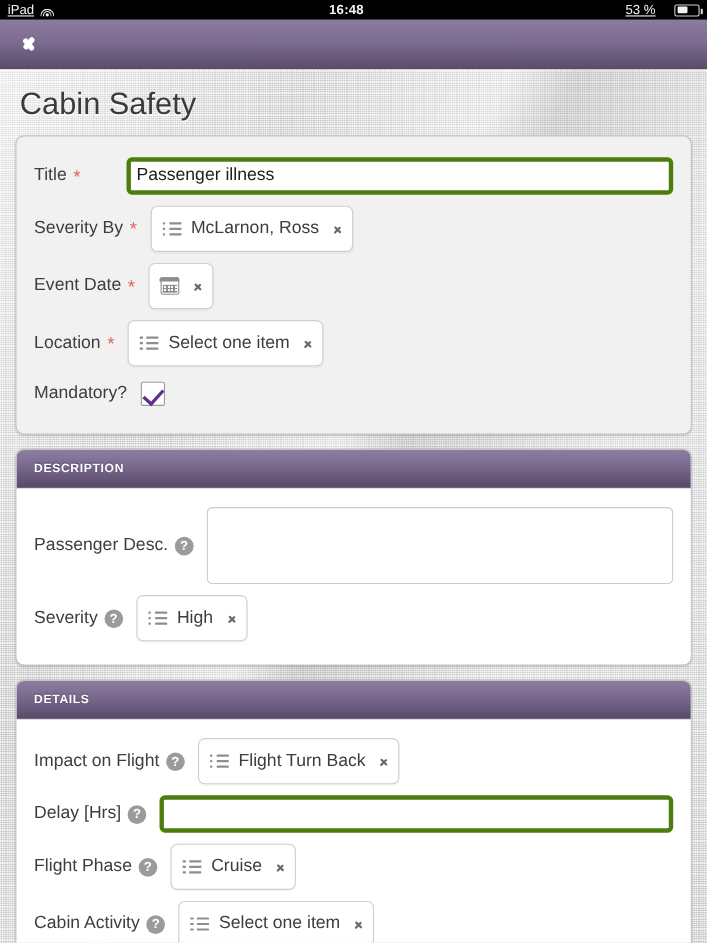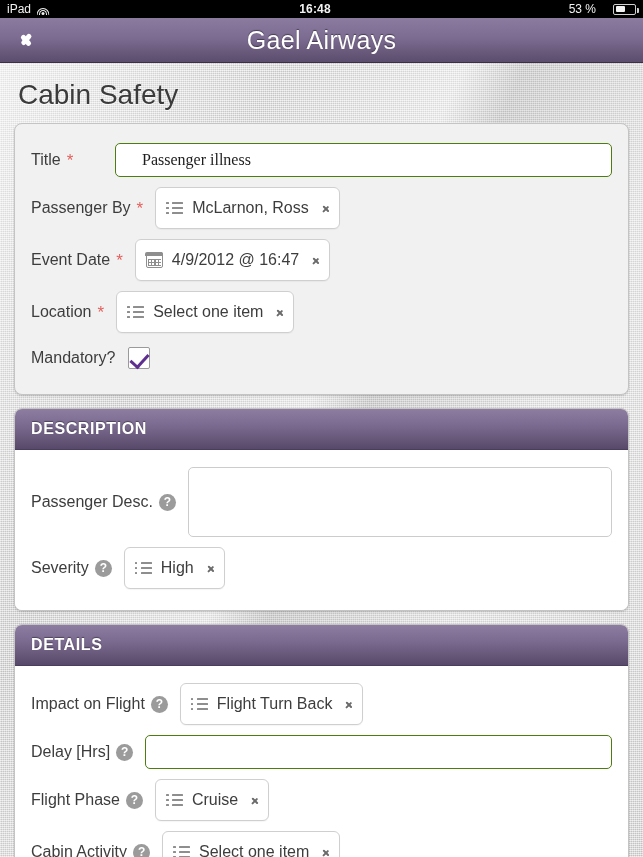--- a/index.html
+++ b/index.html
@@ -18,20 +18,21 @@
   
   #status-bar {
     height: 18px;
     background: #000;
     color: #f2f2f2;
     font-size: 12px;
     display: flex;
     align-items: center;
     padding: 0 7px;
     position: relative;
+    text-decoration: underline;
   }
   #status-left { display: flex; align-items: center; gap: 5px; }
   #status-center {
     position: absolute; left: 0; right: 13px;
     text-align: center; font-size: 12px; font-weight: bold;
     letter-spacing: .2px;
   }
   #status-right {
     margin-left: auto; display: flex; align-items: center; gap: 17px;
     position: relative; z-index: 2;
@@ -116,21 +117,21 @@
     box-shadow: 0 1px 2px rgba(0,0,0,.14);
     margin-bottom: 13px;
     overflow: hidden;
   }
   .card.plain { padding: 14px 16px 16px 16px; }
 
   .card-header {
     background: linear-gradient(to bottom, #8d7da1 0%, #7b6b90 40%, #655677 78%, #57496a 100%);
     border-bottom: 1px solid #4b3e5c;
     color: #fff;
-    font-size: 16px; font-weight: bold;
+    font-size: 11px; font-weight: bold;
     letter-spacing: .6px;
     padding: 11px 16px;
     text-shadow: 0 -1px 1px rgba(0,0,0,.4);
   }
   .card-body { background: #fff; padding: 12px 16px 16px 16px; }
 
   
   .row {
     display: flex; align-items: center;
     min-height: 40px;
@@ -150,26 +151,26 @@
     color: #fff; font-size: 12px; font-weight: bold;
     display: inline-flex; align-items: center; justify-content: center;
     flex: 0 0 auto; cursor: pointer;
   }
 
   
   .text-input {
     flex: 1;
     margin-left: 12px;
     background: #fff;
-    border: 1px solid #4d7c0f;
+    border: 4px solid #4d7c0f;
     border-radius: 5px;
     height: 34px;
-    padding: 0 26px;
+    padding: 0 5px;
     font-size: 16px; color: #1d1d1d;
-    font-family: Liberation Serif, serif;
+    font-family: Liberation Sans, sans-serif;
     display: flex; align-items: center;
     min-width: 0;
   }
   .text-area {
     flex: 1; margin-left: 12px;
     background: #fff; border: 1px solid #cccccc; border-radius: 5px;
     height: 70px; padding: 6px 9px;
     font-size: 16px; color: #1d1d1d; font-family: inherit;
   }
 
@@ -273,61 +274,59 @@
     <span class="battery-icon">
         <span style="width:53%"></span>
       </span>
   </div>
 </div>
 
 <div id="nav-bar">
   <div id="back-button">
     <span class="chev-back"></span>
   </div>
-  <div id="nav-title">Gael Airways</div>
 </div>
 
 <div id="content">
 
   <h1 id="page-title">Cabin Safety</h1>
 
   <div class="card plain">
 
     <div class="row">
       <span class="row-label label-w1">
         <span>Title</span>
         <span class="req">*</span>
       </span>
       <div class="text-input">Passenger illness</div>
     </div>
 
     <div class="row">
       <span class="row-label">
-        <span>Passenger By</span>
+        <span>Severity By</span>
         <span class="req">*</span>
       </span>
       <div class="picker">
         <span class="list-icon">
             <i></i>
             <i></i>
             <i></i>
           </span>
         <span class="pick-text">McLarnon, Ross</span>
         <span class="chev"></span>
       </div>
     </div>
 
     <div class="row">
       <span class="row-label">
         <span>Event Date</span>
         <span class="req">*</span>
       </span>
       <div class="picker">
         <span class="calendar-icon"></span>
-        <span class="pick-text">4/9/2012 @ 16:47</span>
         <span class="chev"></span>
       </div>
     </div>
 
     <div class="row">
       <span class="row-label">
         <span>Location</span>
         <span class="req">*</span>
       </span>
       <div class="picker">

